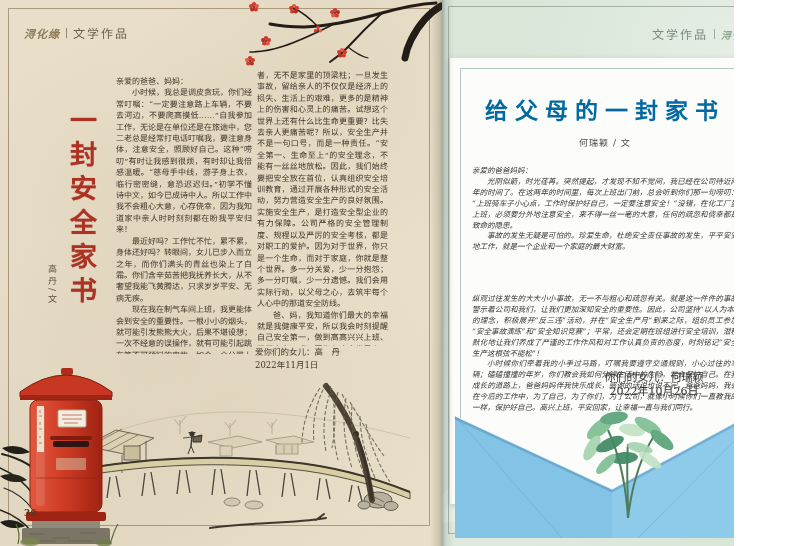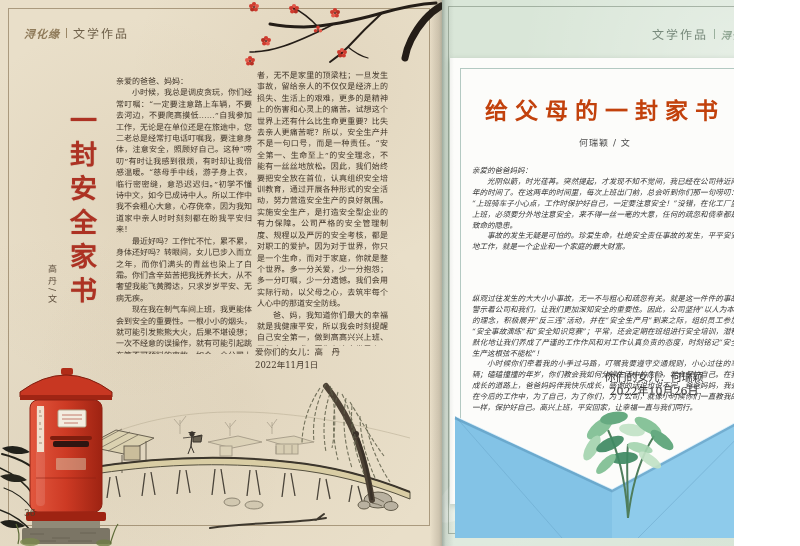--- a/index.html
+++ b/index.html
@@ -21,21 +21,21 @@
   .section{font-size:12px;color:#6d5f49;letter-spacing:2px;font-family:Liberation Mono, monospace;}
   .l-title{position:absolute;left:62px;top:106px;writing-mode:vertical-rl;font-size:27px;font-weight:bold;
     color:#ad3223;letter-spacing:7px;z-index:2;text-shadow:0 0 1px rgba(140,40,25,.4);}
   .l-byline{position:absolute;left:46px;top:264px;writing-mode:vertical-rl;font-size:9px;color:#5c4d3b;letter-spacing:3px;z-index:2;}
   .col{position:absolute;overflow:hidden;font-size:8px;line-height:11.4px;color:#403529;text-align:justify;z-index:2;}
   .col p{margin:0;text-indent:2em;}
   .col p.no-indent{text-indent:0;}
   #l-col1{left:116px;top:76px;width:136px;height:278px;}
   #l-col2{left:257px;top:70px;width:131px;height:276px;}
   .l-sig{position:absolute;left:255px;top:346px;width:133px;text-align:left;font-size:8.5px;line-height:13px;color:#403529;z-index:2;}
-  .l-page-num{position:absolute;left:24px;top:508px;font-size:9px;font-weight:normal;color:#4c3e2a;z-index:6;}
+  .l-page-num{position:absolute;left:24px;top:508px;font-size:9px;font-weight:bold;color:#4c3e2a;z-index:6;}
   .plum{position:absolute;left:222px;top:0;z-index:4;}
   .painting{position:absolute;left:80px;top:376px;z-index:2;}
   .grass{position:absolute;left:0;top:418px;z-index:3;}
   .postbox{position:absolute;left:6px;top:366px;z-index:4;}
 
   
   .gutter{position:absolute;left:430px;top:0;width:24px;height:546px;z-index:40;pointer-events:none;
     background:linear-gradient(to right, rgba(60,50,35,0) 0%, rgba(60,50,35,.16) 38%, rgba(40,55,45,.30) 52%, rgba(60,70,60,.12) 66%, transparent 100%);}
 
   
@@ -47,21 +47,21 @@
       #d9e6d8;}
   .r-frame{position:absolute;left:6px;top:6px;width:345px;height:526px;border:1px solid rgba(96,112,96,.45);z-index:1;}
   .r-header{position:absolute;top:25px;right:46px;display:flex;align-items:center;gap:6px;z-index:2;}
   .r-header .section{color:#77897b;}
   .r-header .logo{color:#8fa592;font-size:10px;}
   .r-header .hdr-div{background:#9ab09d;}
   .wm{position:absolute;z-index:0;}
   .card{position:absolute;left:8px;top:58px;width:310px;height:446px;background:#fcfcfa;z-index:2;
     box-shadow:0 2px 6px rgba(70,95,80,.28);}
   .card-border{position:absolute;inset:10px;border:1px solid #b3c9c2;pointer-events:none;}
-  .r-title{margin:34px 0 0 0;text-align:center;font-size:23px;font-weight:bold;letter-spacing:7px;color:#c2410c;
+  .r-title{margin:34px 0 0 0;text-align:center;font-size:23px;font-weight:bold;letter-spacing:7px;color:#0369a1;
     font-family:"DejaVu Sans","Liberation Sans",sans-serif;}
   .r-byline{text-align:center;margin-top:10px;font-size:9px;color:#4c4c4c;letter-spacing:1px;}
   .r-cols{position:absolute;left:22px;top:108px;width:266px;height:246px;display:flex;gap:10px;overflow:hidden;flex-direction:column;}
   .r-col{flex:1;font-size:7.5px;font-style:italic;line-height:10.9px;color:#363636;text-align:justify;overflow:hidden;}
   .r-col p{margin:0;text-indent:2em;}
   .r-col p.no-indent{text-indent:0;}
   .r-sig{position:absolute;right:26px;top:313px;width:160px;text-align:center;font-size:11px;line-height:14px;color:#363636;}
   .env-tab{position:absolute;left:308px;top:376px;width:26px;height:36px;background:#a9b9aa;border-radius:4px;z-index:3;}
   .envelope{position:absolute;left:0;top:0;z-index:5;}
   .leaves{position:absolute;left:138px;top:400px;z-index:6;}

